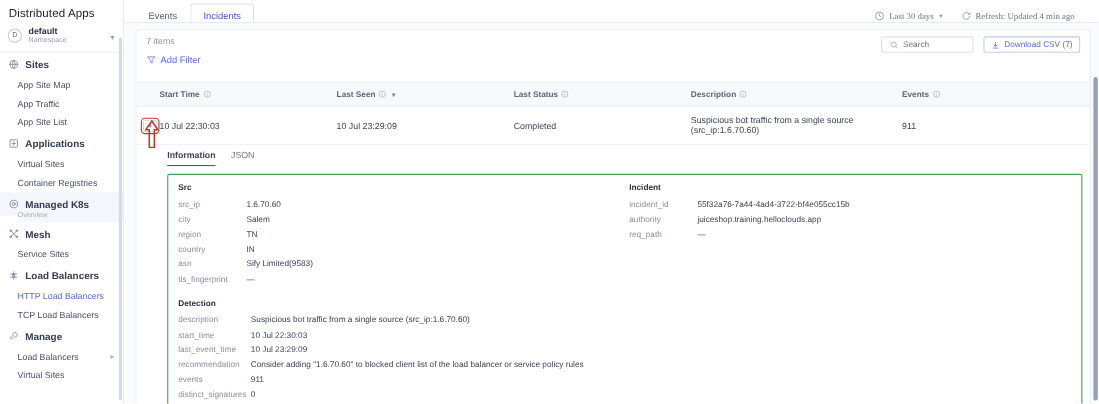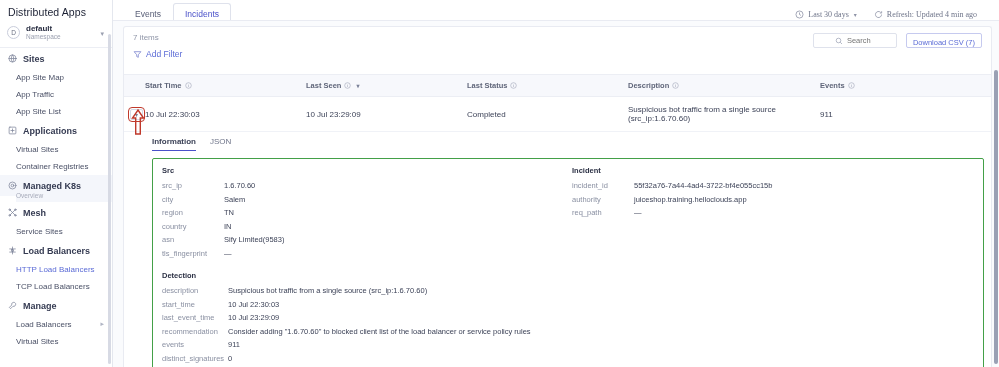--- a/index.html
+++ b/index.html
@@ -117,32 +117,32 @@
   }
   .filter-ico { width: 9px; height: 9px; color: #7b84cf; display: block; }
 
   .head-right {
     position: absolute; right: 9px; top: 6px;
     display: flex; align-items: center; gap: 9px;
   }
   .search-box {
     width: 84px; height: 15px;
     border: 1px solid #dfe2ec; border-radius: 2px;
-    display: flex; align-items: center; gap: 4px; padding: 0 21px;
+    display: flex; align-items: center; gap: 4px; padding: 0 7px;
     background: #fff;
   }
   .search-ico { width: 8px; height: 8px; color: #a3a8ba; flex: 0 0 8px; }
   .search-input {
     border: none; outline: none; font-size: 7.5px; color: #9096a8;
     font-family: "Liberation Sans", sans-serif; width: 100%; background: transparent;
   }
   .csv-btn {
     height: 15px; border: 1px solid #c6caef; border-radius: 2px;
     display: flex; align-items: center; gap: 4px; padding: 0 6px;
-    font-size: 7.5px; color: #5b6bd6; background: #fff; flex-direction: column;
+    font-size: 7.5px; color: #5b6bd6; background: #fff;
   }
   .csv-ico { width: 8px; height: 8px; color: #5b6bd6; }
 
   
   .tbl { width: 100%; border-collapse: collapse; table-layout: fixed; }
   .tbl thead th {
     font-size: 7.5px; font-weight: 600; color: #5f6579;
     text-align: left; padding: 6px 0 6px 0;
     background: #f7f8fc;
     border-top: 1px solid #eceef4; border-bottom: 1px solid #eceef4;

